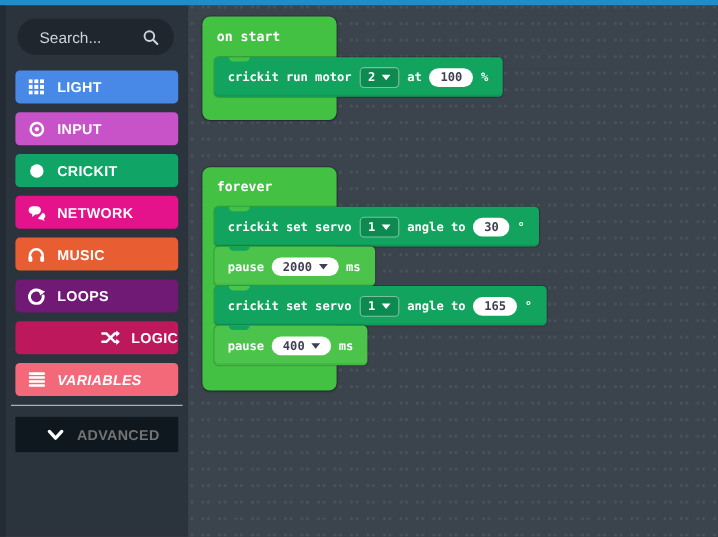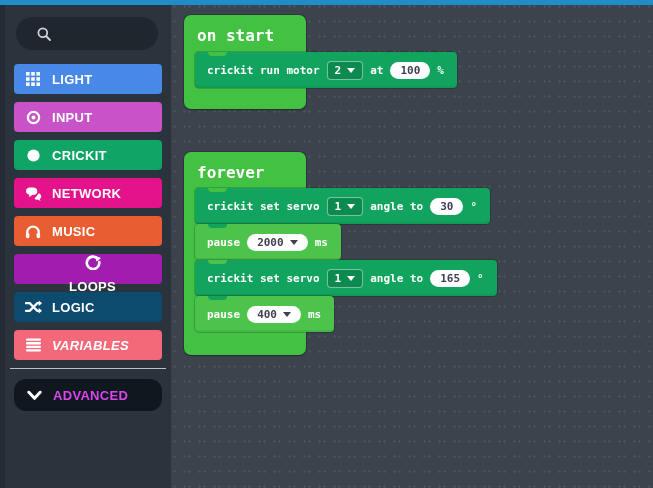--- a/index.html
+++ b/index.html
@@ -16,39 +16,39 @@
                background:#1f262e; display:flex; align-items:center; padding:0 13px 0 20px; }
   .searchbox input { flex:1; background:transparent; border:none; outline:none;
                      color:#cdd3d9; font-size:14px; font-family:"Liberation Sans",sans-serif; width:80px; }
   .searchbox input::placeholder { color:#cdd3d9; opacity:1; }
   .cat-btn { width:148px; height:30px; margin:0 0 8px 9px; border-radius:4px;
              display:flex; align-items:center; padding-left:9px; gap:9px;
              color:#fff; font-size:13px; font-weight:bold; letter-spacing:.3px; cursor:pointer; }
   .cat-icon { width:20px; height:18px; display:flex; align-items:center; justify-content:center;
               color:#fff; font-size:14px; line-height:1; }
   .divider { margin:7px 0 10px 5px; width:156px; height:1px; background:rgba(235,240,245,.75); }
-  .adv-btn { width:148px; height:32px; margin-left:9px; border-radius:12px; background:#10181f;
+  .adv-btn { width:148px; height:32px; margin-left:9px; border-radius:0; background:#10181f;
              display:flex; align-items:center; padding-left:10px; gap:9px;
-             color:#d946ef; font-size:13px; font-weight:bold; letter-spacing:.3px; cursor:pointer; }
+             color:#737373; font-size:13px; font-weight:bold; letter-spacing:.3px; cursor:pointer;justify-content:center; }
 
   
   .canvas { position:absolute; left:170px; top:5px; width:483px; height:483px;
             background-color:#3b434d;
             background-image:
               radial-gradient(circle, rgba(255,255,255,.075) 1.2px, transparent 1.4px),
               radial-gradient(circle, rgba(255,255,255,.075) 1.2px, transparent 1.4px);
             background-size:15px 15px, 15px 15px;
             background-position:6px 9px, 11px 9px;
             border-left:1px solid #2a323b; }
 
   
   .container-block { position:absolute; border-radius:7px;
                      box-shadow:0 0 0 1px rgba(0,0,0,.18), 0 1px 2px rgba(0,0,0,.25); }
   .hat-label { display:block; padding:11px 14px 0 13px; color:#fff;
-               font-family:"DejaVu Sans Mono", monospace; font-weight:bold; font-size:16px; }
+               font-family:"DejaVu Sans Mono", monospace; font-weight:bold; font-size:12px; }
 
   .stmt { position:absolute; height:36px; display:inline-flex; align-items:center;
           white-space:nowrap; gap:7px; padding:0 13px 0 12px; border-radius:4px;
           color:#fff; font-family:"DejaVu Sans Mono", monospace; font-weight:bold; font-size:11px;
           box-shadow:0 0 0 1px rgba(0,0,0,.18), inset 0 -2px 0 rgba(0,0,0,.07); cursor:grab; }
   .notch { position:absolute; top:0; left:13px; width:19px; height:4px;
            border-radius:0 0 5px 5px; }
   .n-green  { background:#43c143; }
   .n-teal   { background:#12a45e; }
   .n-pause  { background:#4cc44c; }
@@ -66,20 +66,21 @@
   svg { display:block; }
 </style>
 </head>
 <body>
 
 <div class="topbar" style="background-color: rgb(31, 141, 202);"></div>
 
 <div class="sidebar" style="background-color: rgb(43, 51, 61);">
 
   <div class="searchbox">
+    <input type="text" placeholder="Search..." style="">
     <span>
       <svg width="16" height="16" viewBox="0 0 20 20">
         <circle cx="8.5" cy="8.5" r="5.5" fill="none" stroke="#cdd3d9" stroke-width="2.2"></circle>
         <line x1="12.8" y1="12.8" x2="17.5" y2="17.5" stroke="#cdd3d9" stroke-width="2.4" stroke-linecap="round"></line>
       </svg>
     </span>
   </div>
 
   <div class="cat-btn" style="background-color: rgb(72, 137, 232);">
     <span class="cat-icon">
@@ -133,31 +134,31 @@
     <span class="cat-icon">
       <svg width="16" height="15" viewBox="0 0 18 16">
         <path d="M2.5 12 v-3 a6.5 6.5 0 0 1 13 0 v3" fill="none" stroke="#fff" stroke-width="2.6" stroke-linecap="round"></path>
         <rect x="1" y="9.5" width="4" height="6" rx="1.8" fill="#fff"></rect>
         <rect x="13" y="9.5" width="4" height="6" rx="1.8" fill="#fff"></rect>
       </svg>
     </span>
     <span>MUSIC</span>
   </div>
 
-  <div class="cat-btn" style="background-color: #a21caf; flex-direction: column;">
+  <div class="cat-btn" style="background-color: #701a75;">
     <span class="cat-icon">
       <svg width="16" height="16" viewBox="0 0 18 18">
         <path d="M14.5 5.5 A7 7 0 1 0 16 9" fill="none" stroke="#fff" stroke-width="3" stroke-linecap="round"></path>
         <polygon points="11,2 18,4.5 13,8.5" fill="#fff"></polygon>
       </svg>
     </span>
     <span>LOOPS</span>
   </div>
 
-  <div class="cat-btn" style="background-color: #0c4a6e;">
+  <div class="cat-btn" style="background-color: #be185d; justify-content: flex-end;">
     <span class="cat-icon">
       <svg width="17" height="14" viewBox="0 0 18 14">
         <path d="M1 3 h4 l8 8 h3" fill="none" stroke="#fff" stroke-width="2.4" stroke-linecap="round"></path>
         <path d="M1 11 h4 l8 -8 h3" fill="none" stroke="#fff" stroke-width="2.4" stroke-linecap="round"></path>
         <polygon points="14.5,0 18,3 14.5,6" fill="#fff"></polygon>
         <polygon points="14.5,8 18,11 14.5,14" fill="#fff"></polygon>
       </svg>
     </span>
     <span>LOGIC</span>
   </div>

